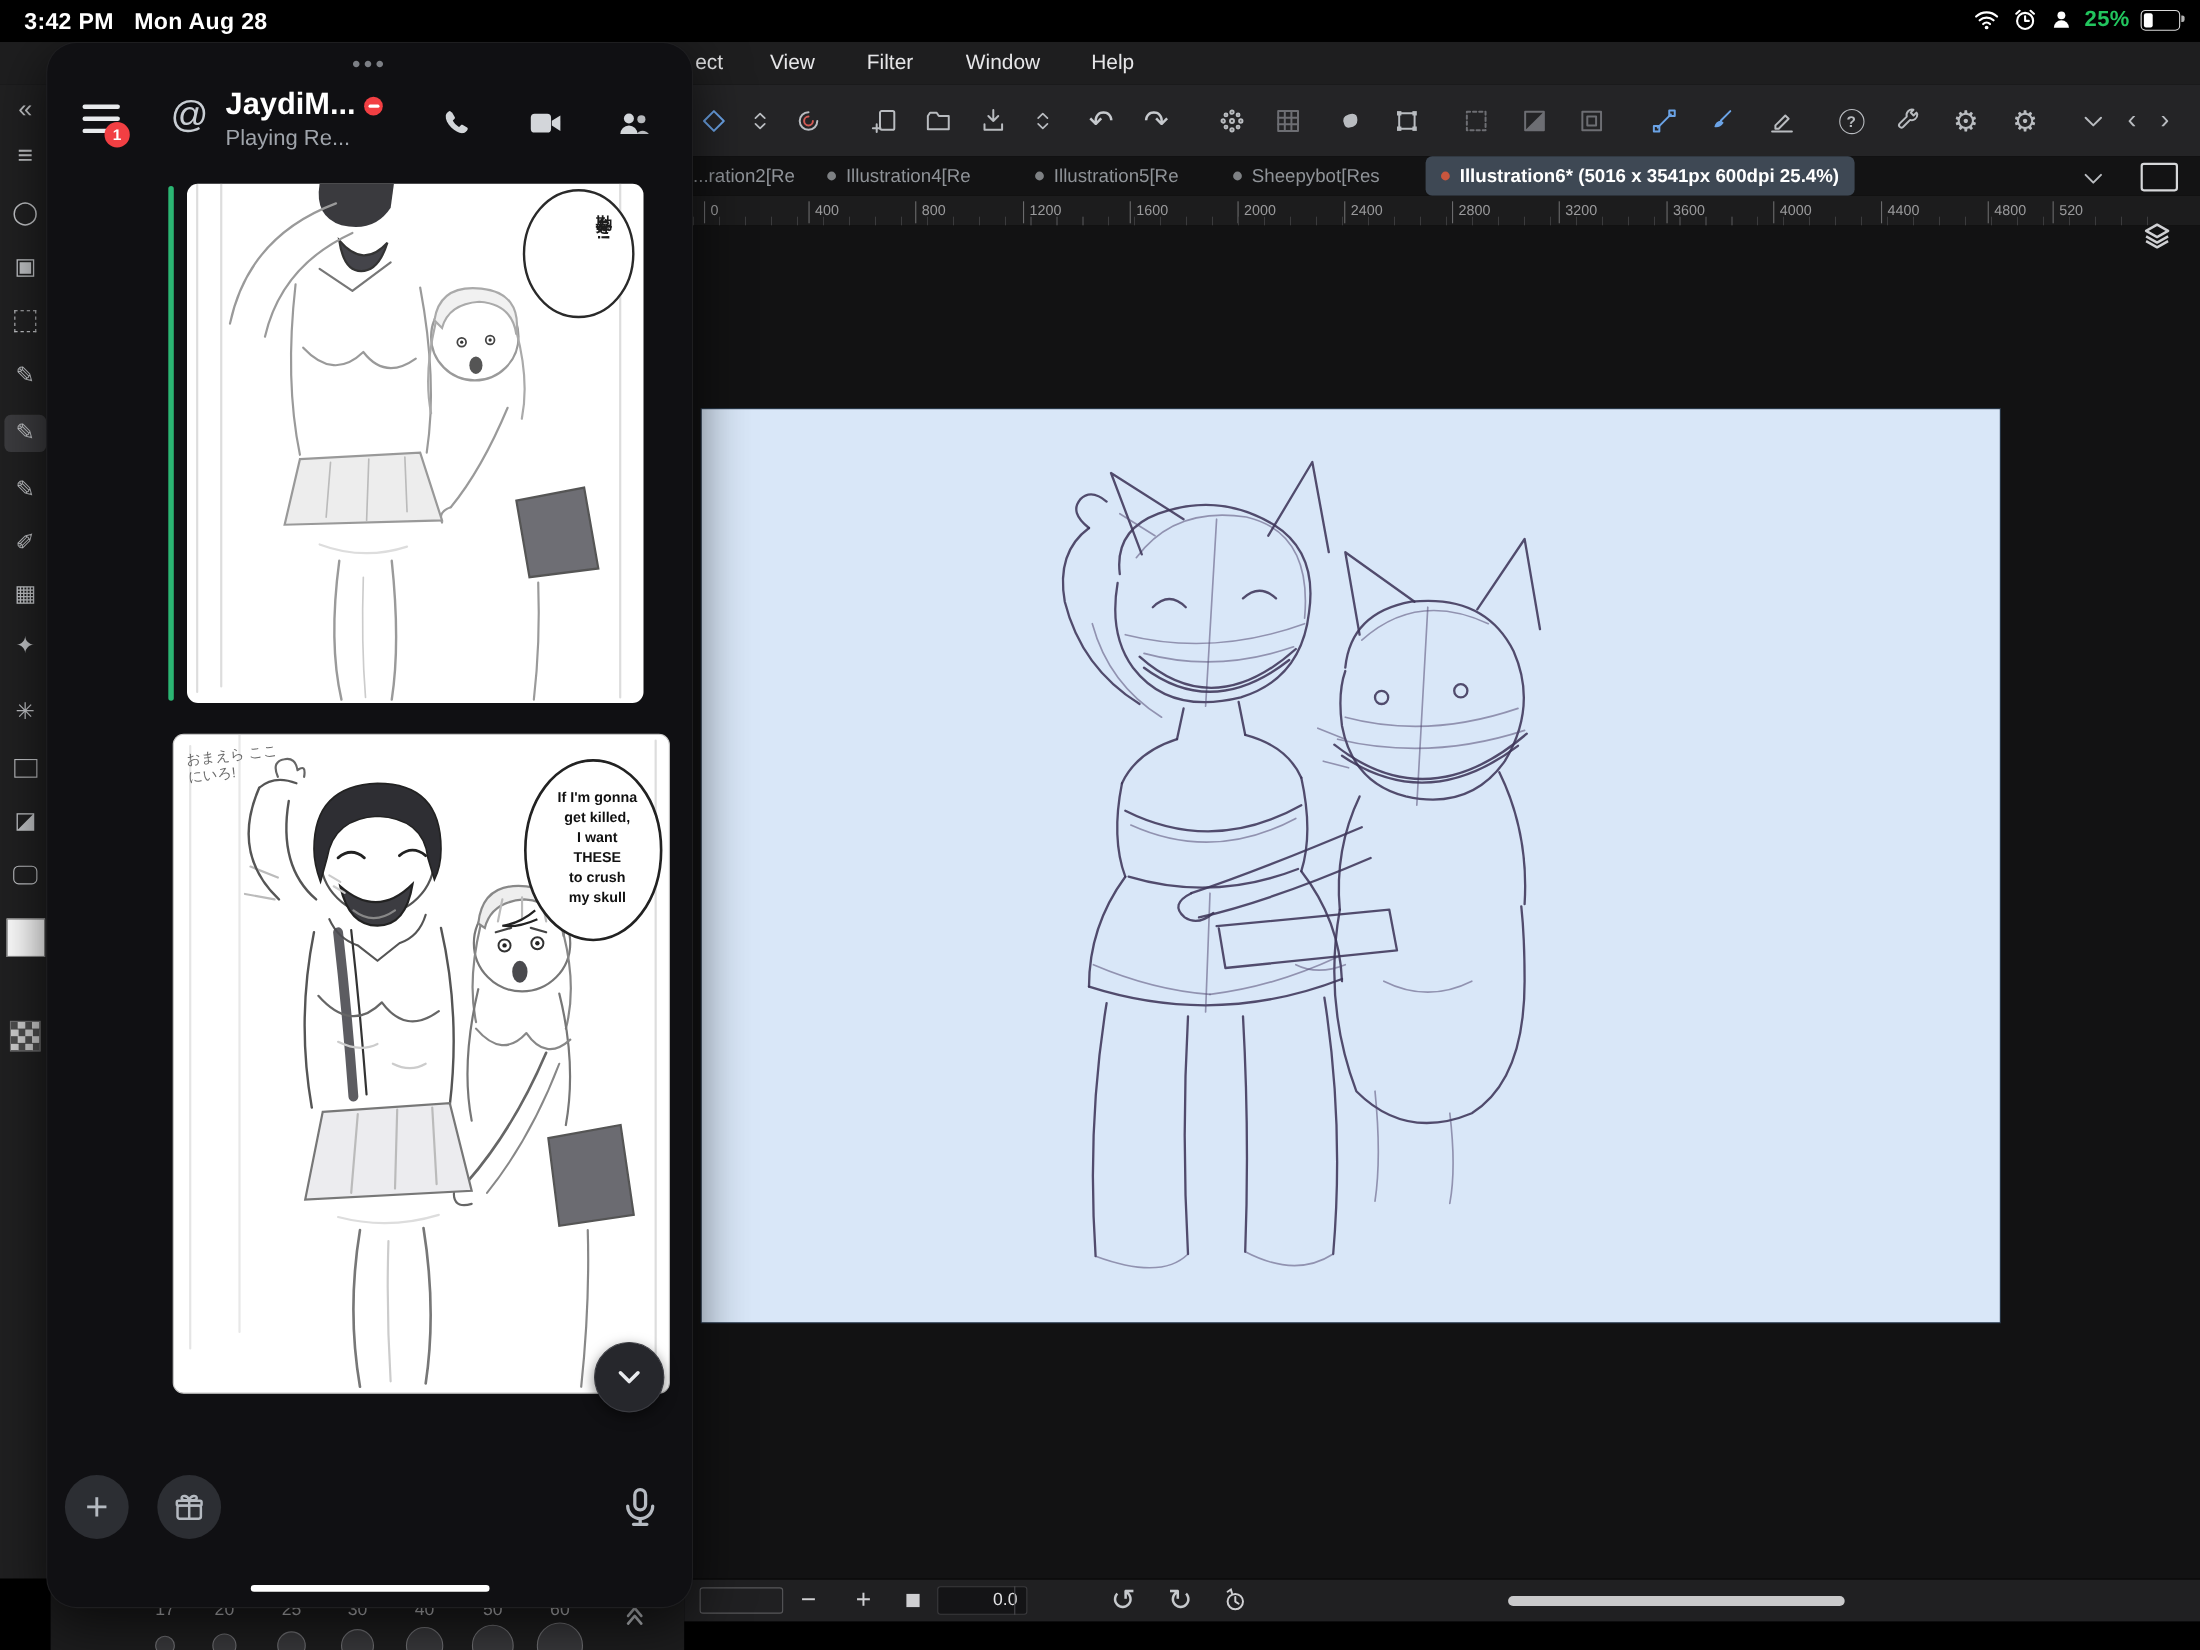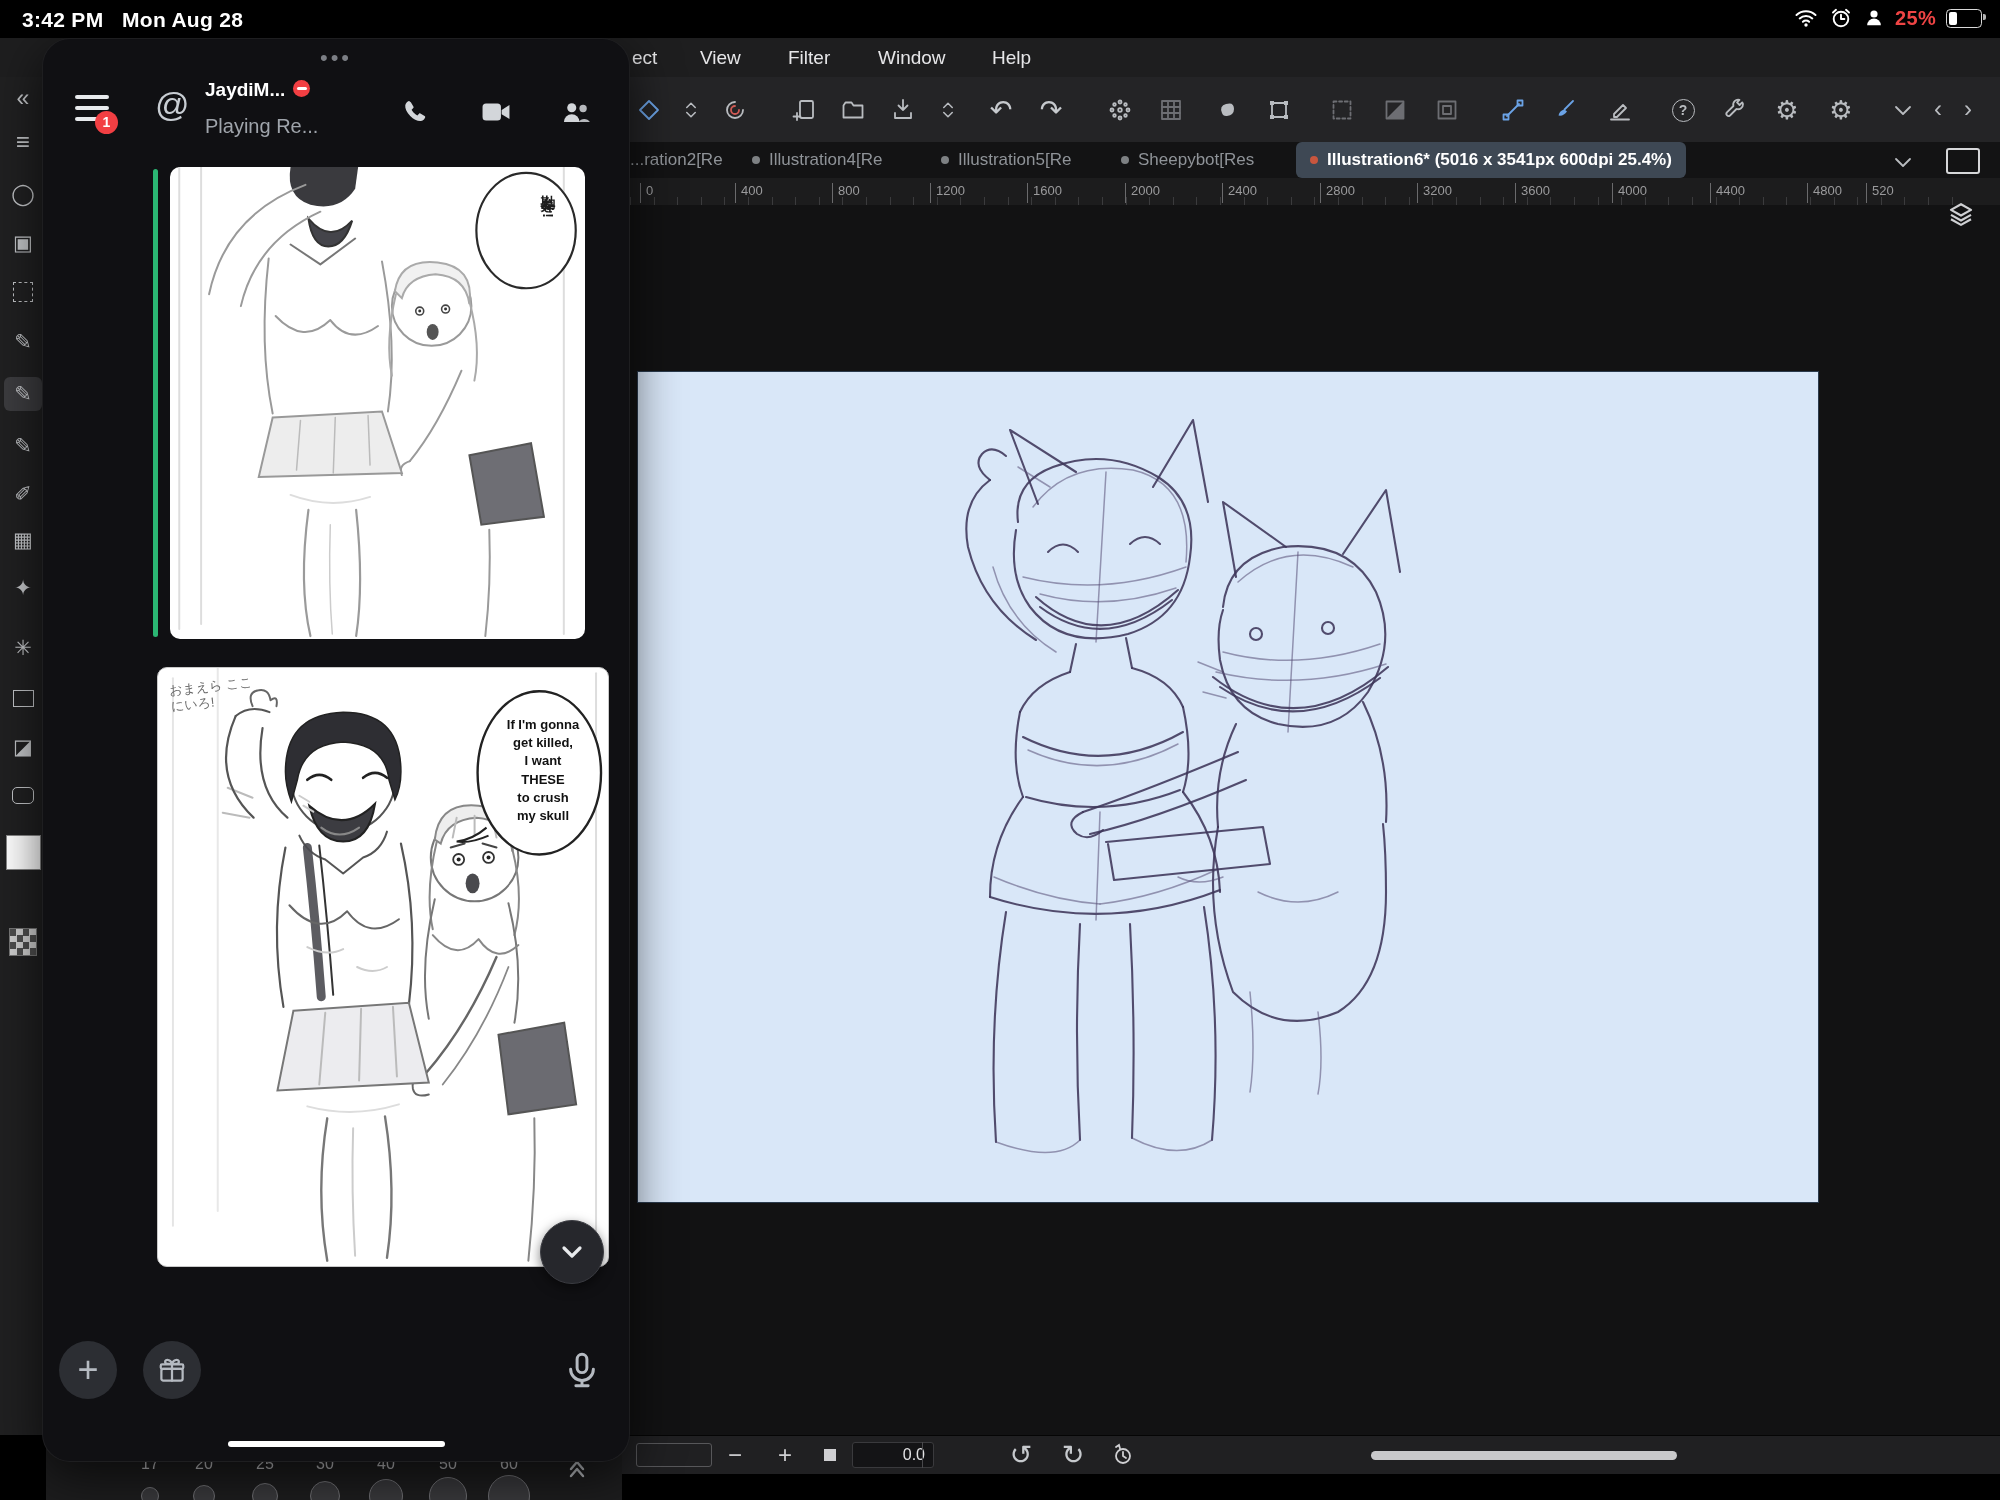--- a/index.html
+++ b/index.html
@@ -3,21 +3,21 @@
 <meta charset="utf-8">
 <style>
   html,body{margin:0;padding:0;background:#000;}
   .screen{position:relative;width:2000px;height:1500px;overflow:hidden;background:#000;
           font-family:"Liberation Sans",sans-serif;-webkit-font-smoothing:antialiased;}
   .abs{position:absolute;}
 
   
   .status-bar{position:absolute;left:0;top:0;width:2000px;height:38px;background:#000;color:#fff;z-index:90;}
   .status-bar .t{position:absolute;top:8px;font-size:21px;font-weight:bold;letter-spacing:.3px;}
-  .sb-icons{position:absolute;right:18px;top:6px;display:flex;align-items:center;gap:10px;color:#ef4444;}
+  .sb-icons{position:absolute;right:18px;top:6px;display:flex;align-items:center;gap:10px;color:#22c55e;}
   .sb-icons svg{display:block;}
   .batt{position:relative;width:34px;height:17px;border:1.6px solid rgba(255,255,255,.85);border-radius:4.5px;}
   .batt .fill{position:absolute;left:2px;top:2px;bottom:2px;width:24%;background:#fff;border-radius:2px;}
   .batt .tip{position:absolute;right:-5px;top:4.5px;width:3px;height:6px;background:rgba(255,255,255,.7);border-radius:0 2px 2px 0;}
 
   
   .menu-bar{position:absolute;left:0;top:38px;width:2000px;height:39px;background:#1e1e1f;border-bottom:1px solid #0c0c0c;padding-left:12px;}
   .menu-item{position:absolute;top:0;height:39px;line-height:39px;color:#e6e6e8;font-size:19px;}
   .toolbar{position:absolute;left:0;top:77px;width:2000px;height:65px;background:#242426;border-bottom:1px solid #0b0b0b;}
   .tbi{position:absolute;top:18px;width:30px;height:30px;display:flex;align-items:center;justify-content:center;color:#b9bcc0;}
@@ -75,21 +75,21 @@
   
   .discord{position:absolute;left:42px;top:38px;width:586px;height:1422px;background:#101013;border-radius:28px;
            z-index:40;box-shadow:0 14px 50px rgba(0,0,0,.65);border:1px solid rgba(255,255,255,.06);overflow:hidden;}
   .dc-dots{position:absolute;left:0;right:0;top:6px;text-align:center;color:#7c7f85;font-size:22px;letter-spacing:3px;}
   .dc-header{position:absolute;left:0;top:38px;width:586px;height:88px;}
   .hamburger{position:absolute;left:32px;top:18px;width:36px;height:30px;}
   .hamburger i{position:absolute;left:0;height:3.6px;width:34px;background:#e8eaed;border-radius:2px;}
   .badge{position:absolute;left:20px;top:16px;min-width:23px;height:23px;background:#f23f43;border-radius:12px;
          color:#fff;font-size:14px;font-weight:bold;text-align:center;line-height:23px;padding:0 4px;box-sizing:border-box;}
   .at{position:absolute;left:112px;top:8px;font-size:34px;color:#c8cdd3;}
-  .dc-title{position:absolute;left:162px;top:2px;color:#fff;font-size:19px;font-weight:bold;}
+  .dc-title{position:absolute;left:162px;top:2px;color:#fff;font-size:28px;font-weight:bold;}
   .dnd{display:inline-block;width:17px;height:17px;background:#f23f43;border-radius:50%;margin-left:8px;position:relative;top:1px;}
   .dnd::after{content:"";position:absolute;left:3.5px;top:7px;width:10px;height:3.4px;background:#fff;border-radius:2px;}
   .dc-sub{position:absolute;left:162px;top:38px;color:#9fa4ab;font-size:20px;}
   .dc-hicon{position:absolute;top:14px;width:42px;height:42px;display:flex;align-items:center;justify-content:center;}
 
   .green-bar{position:absolute;left:110px;top:130px;width:5px;height:468px;background:#2bb673;border-radius:3px;}
   .manga{position:absolute;background:#fff;border-radius:10px;overflow:hidden;}
   .manga svg{display:block;width:100%;height:100%;}
   .m{stroke:#9a9a9a;fill:none;stroke-width:2;stroke-linecap:round;stroke-linejoin:round;}
   .bubble-jp{position:absolute;right:28px;top:16px;writing-mode:vertical-rl;font-size:15px;font-weight:bold;color:#1c1c1c;letter-spacing:2px;}

